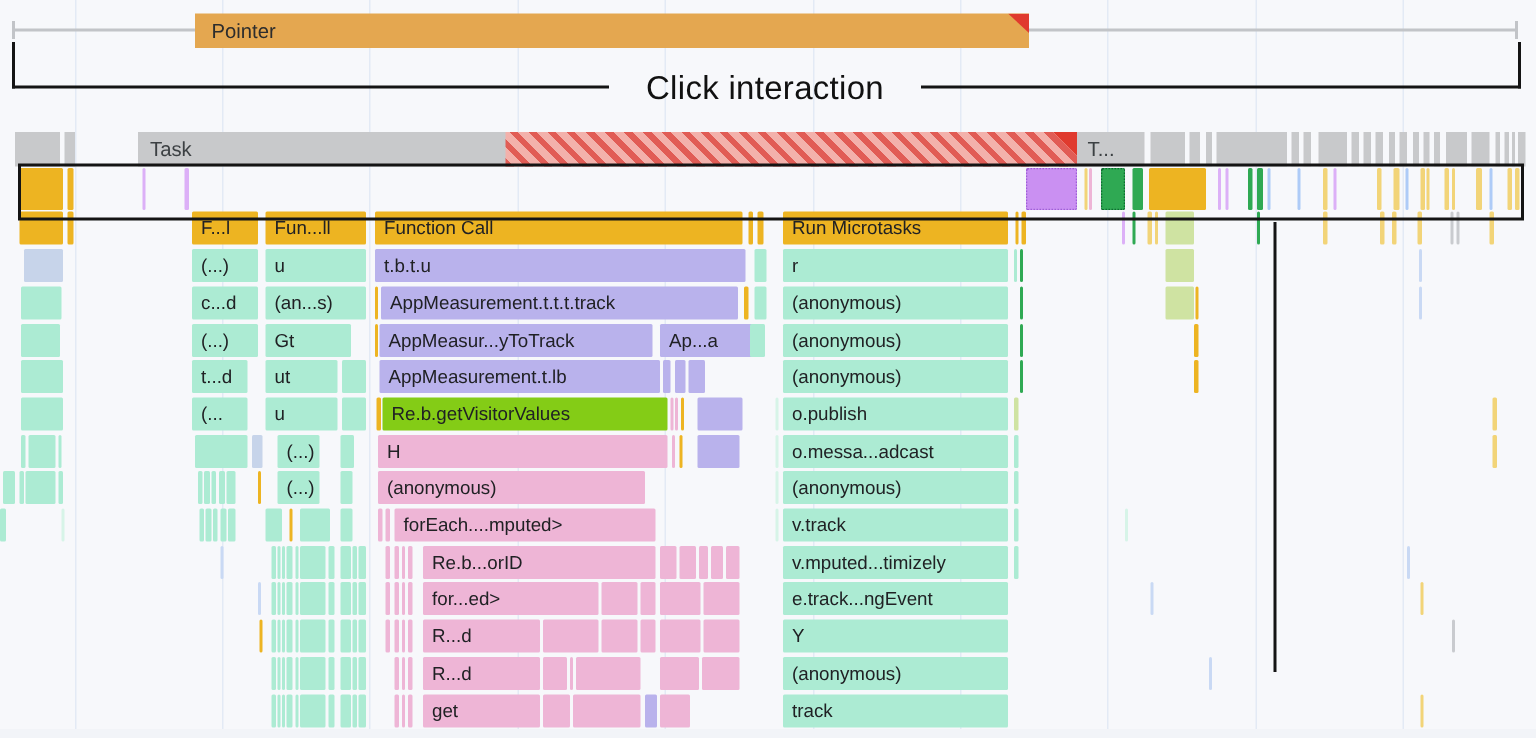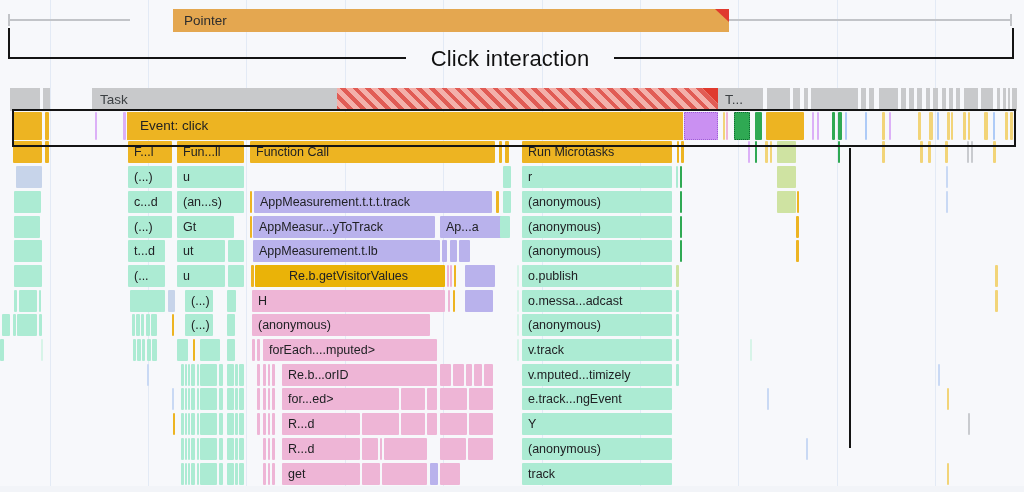--- a/index.html
+++ b/index.html
@@ -10,21 +10,21 @@
     color:#202124;
   }
   .grid{position:absolute;top:0;width:1px;height:486px;background:#E3EAF5;z-index:0;}
   .bar{position:absolute;box-sizing:border-box;z-index:1;border-radius:1px;overflow:hidden;white-space:nowrap;}
   .bar span{display:block;font-size:12.5px;line-height:inherit;padding-left:6px;color:#202124;}
   .dot-v{border:1px dotted #9E5FD6;background-image:radial-gradient(rgba(110,40,170,.28) 1px, transparent 1px);background-size:5px 5px;}
   .dot-g{border:1px dotted #0E6B31;background-image:radial-gradient(rgba(0,70,25,.32) 1px, transparent 1px);background-size:5px 5px;}
   .whisker{position:absolute;background:#C2C4C8;z-index:1;}
   .annoline{position:absolute;background:#141414;z-index:3;}
   .annolabel{position:absolute;z-index:3;font-size:22px;letter-spacing:.2px;color:#111;}
-  #pointer-bar{position:absolute;left:130px;top:9px;width:556px;height:23px;background:#E4A750;z-index:1;margin-left:43px;}
+  #pointer-bar{position:absolute;left:130px;top:9px;width:556px;height:23px;background:#E4A750;z-index:1;}
   #pointer-bar span{font-size:13.5px;line-height:23px;padding-left:11px;color:#2d2d2d;display:block;}
   .red-tri{position:absolute;background:#E03A2E;clip-path:polygon(0 0,100% 0,100% 100%);z-index:2;}
   #task-bar{position:absolute;left:92px;top:88px;width:925px;height:23px;background:#C8C9CB;z-index:1;}
   #task-bar .tlabel{position:absolute;left:8px;top:0;font-size:13.5px;line-height:23px;color:#3C4043;}
   #task-hatch{position:absolute;left:245px;top:0;width:381px;height:23px;
     background:repeating-linear-gradient(45deg,#E15C55 0 4px,#F3B1AB 4px 9px);}
   #task-t2{position:absolute;left:633px;top:0;font-size:13.5px;line-height:23px;color:#3C4043;}
   .task-gap{position:absolute;top:88px;height:23px;background:#F7F8FB;z-index:1;}
   .task-block{position:absolute;top:88px;height:23px;background:#C8C9CB;z-index:1;}
   #event-box{position:absolute;left:12px;top:109px;width:1004px;height:38px;border:2px solid #141414;box-sizing:border-box;z-index:2;pointer-events:none;}
@@ -53,23 +53,20 @@
   <div class="annoline" style="left:614px;top:57px;width:400px;height:2px;"></div>
   <div class="annolabel" style="left:510px;top:46px;transform:translateX(-50%);">Click interaction</div>
 
   <div id="task-bar">
     <span class="tlabel">Task</span>
     <div id="task-hatch"></div>
     <div class="red-tri" style="left:610px;top:0;width:16px;height:16px;"></div>
     <span id="task-t2">T...</span>
   </div>
 
-  <div id="event-bar">
-    <span>Event: click</span>
-  </div>
 
   <div id="event-box"></div>
 
   <div class="annoline" style="left:849px;top:148px;width:2px;height:300px;"></div>
 
   <div id="bottom-strip"></div>
 <div class="grid" style="left: 50px;"></div>
     <div class="grid" style="left: 148px;"></div>
     <div class="grid" style="left: 246px;"></div>
     <div class="grid" style="left: 345px;"></div>
@@ -162,20 +159,23 @@
     <div class="bar" style="left: 967px; top: 141px; width: 2px; height: 22px; background: rgb(201, 203, 207); line-height: 22px;"></div>
     <div class="bar" style="left: 971px; top: 141px; width: 2px; height: 22px; background: rgb(201, 203, 207); line-height: 22px;"></div>
     <div class="bar" style="left: 993px; top: 141px; width: 3px; height: 22px; background: rgb(242, 212, 120); line-height: 22px;"></div>
     <div class="bar" style="left: 16px; top: 166px; width: 26px; height: 22px; background: rgb(199, 212, 234); line-height: 22px;"></div>
     <div class="bar" style="left: 128px; top: 166px; width: 44px; height: 22px; background: rgb(172, 235, 211); line-height: 22px;">
       <span>(...)</span>
     </div>
     <div class="bar" style="left: 177px; top: 166px; width: 67px; height: 22px; background: rgb(172, 235, 211); line-height: 22px;">
       <span>u</span>
     </div>
+    <div class="bar" style="left: 250px; top: 166px; width: 247px; height: 22px; background: rgb(185, 178, 236); line-height: 22px;">
+      <span>t.b.t.u</span>
+    </div>
     <div class="bar" style="left: 503px; top: 166px; width: 8px; height: 22px; background: rgb(172, 235, 211); line-height: 22px;"></div>
     <div class="bar" style="left: 522px; top: 166px; width: 150px; height: 22px; background: rgb(172, 235, 211); line-height: 22px;">
       <span>r</span>
     </div>
     <div class="bar" style="left: 676px; top: 166px; width: 2px; height: 22px; background: rgb(172, 235, 211); line-height: 22px;"></div>
     <div class="bar" style="left: 680px; top: 166px; width: 2px; height: 22px; background: rgb(47, 169, 83); line-height: 22px;"></div>
     <div class="bar" style="left: 777px; top: 166px; width: 19px; height: 22px; background: rgb(207, 227, 162); line-height: 22px;"></div>
     <div class="bar" style="left: 946px; top: 166px; width: 2px; height: 22px; background: rgb(201, 217, 244); line-height: 22px;"></div>
     <div class="bar" style="left: 14px; top: 191px; width: 27px; height: 22px; background: rgb(172, 235, 211); line-height: 22px;"></div>
     <div class="bar" style="left: 128px; top: 191px; width: 44px; height: 22px; background: rgb(172, 235, 211); line-height: 22px;">
@@ -238,21 +238,21 @@
     <div class="bar" style="left: 796px; top: 240px; width: 3px; height: 22px; background: rgb(237, 180, 34); line-height: 22px;"></div>
     <div class="bar" style="left: 14px; top: 265px; width: 28px; height: 22px; background: rgb(172, 235, 211); line-height: 22px;"></div>
     <div class="bar" style="left: 128px; top: 265px; width: 37px; height: 22px; background: rgb(172, 235, 211); line-height: 22px;">
       <span>(...</span>
     </div>
     <div class="bar" style="left: 177px; top: 265px; width: 48px; height: 22px; background: rgb(172, 235, 211); line-height: 22px;">
       <span>u</span>
     </div>
     <div class="bar" style="left: 228px; top: 265px; width: 16px; height: 22px; background: rgb(172, 235, 211); line-height: 22px;"></div>
     <div class="bar" style="left: 251px; top: 265px; width: 3px; height: 22px; background: rgb(237, 180, 34); line-height: 22px;"></div>
-    <div class="bar" style="left: 255px; top: 265px; width: 190px; height: 22px; background: #eab308; line-height: 22px; padding-left: 28px;">
+    <div class="bar" style="left: 255px; top: 265px; width: 190px; height: 22px; background: #84cc16; line-height: 22px;">
       <span>Re.b.getVisitorValues</span>
     </div>
     <div class="bar" style="left: 447px; top: 265px; width: 2px; height: 22px; background: rgb(238, 181, 214); line-height: 22px;"></div>
     <div class="bar" style="left: 450px; top: 265px; width: 2px; height: 22px; background: rgb(238, 181, 214); line-height: 22px;"></div>
     <div class="bar" style="left: 454px; top: 265px; width: 2px; height: 22px; background: rgb(237, 180, 34); line-height: 22px;"></div>
     <div class="bar" style="left: 465px; top: 265px; width: 30px; height: 22px; background: rgb(185, 178, 236); line-height: 22px;"></div>
     <div class="bar" style="left: 517px; top: 265px; width: 2px; height: 22px; background: rgb(215, 244, 232); line-height: 22px;"></div>
     <div class="bar" style="left: 522px; top: 265px; width: 150px; height: 22px; background: rgb(172, 235, 211); line-height: 22px;">
       <span>o.publish</span>
     </div>

